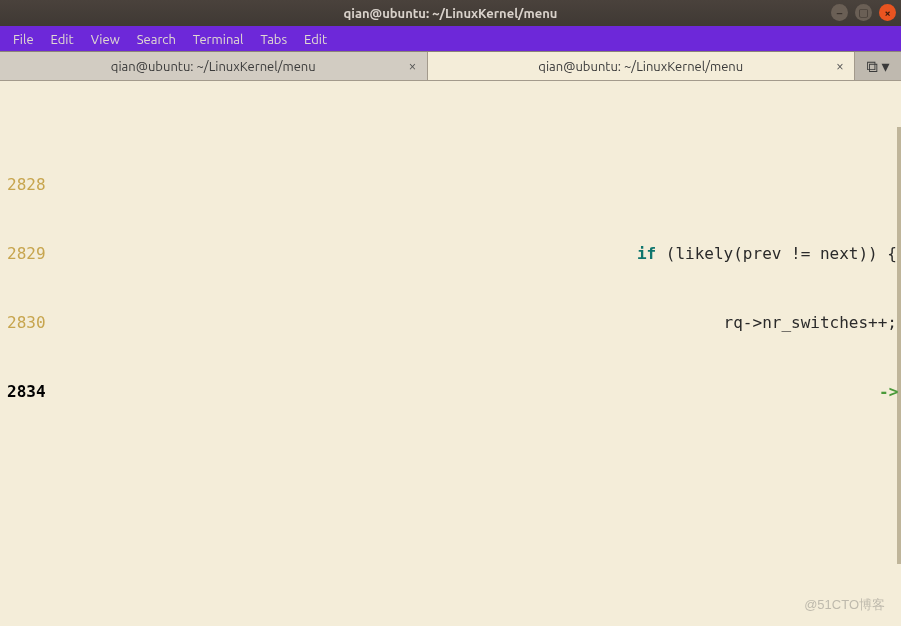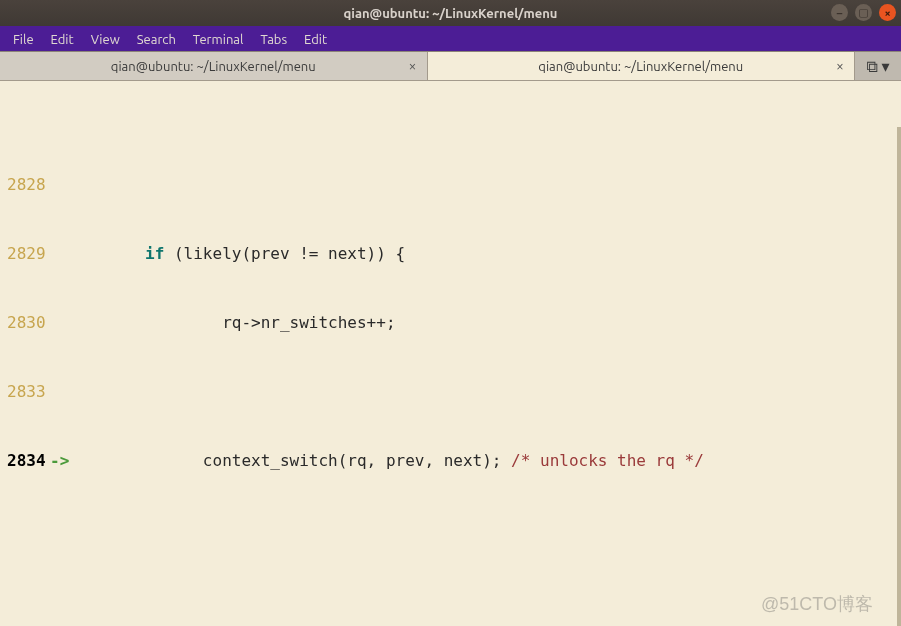--- a/index.html
+++ b/index.html
@@ -27,21 +27,21 @@
   }
   .winbtn {
     width: 17px; height: 17px; border-radius: 50%;
     display:flex; align-items:center; justify-content:center;
     font-size: 11px; color: #3a322c;
     background: #6a5f55;
   }
   .winbtn.close { background: #e95420; color: #3a1a0c; }
   .menubar {
     height: 25px;
-    background: #4c1d95;
+    background: #6d28d9;
     color: #e0d9d1;
     padding: 0 6px;
     display: flex; align-items: center; gap: 3px;
     font-size: 13px;
   }
   .menubar span { padding: 0 7px; }
   .tabstrip {
     height: 30px;
     background: #d2ccc2;
     display: flex; align-items: stretch;
@@ -76,36 +76,36 @@
     font-family: "DejaVu Sans Mono","Ubuntu Mono",monospace;
     font-size: 16px;
     line-height: 23px;
     white-space: pre;
     position: relative;
     letter-spacing: 0;
   }
   .codewrap {
     border-right: 4px solid #bfb59a;
   }
-  .row { display: flex; }
+  .row { display: flex; justify-content: space-between; }
   .ln {
     width: 50px;
     padding-left: 7px;
     color: #c7a54e;
   }
   .ln.cur { color: #000000; font-weight: bold; }
   .arrow { color: #4a9a3a; font-weight: bold; width: 18px; }
   .gap { width: 18px; }
   .code { color: #2a2a2a; }
   .watermark {
     position: absolute;
-    right: 28px; bottom: 10px;
+    right: 16px; bottom: 10px;
     color: rgba(90,90,90,0.35);
     font-family: sans-serif;
-    font-size: 18px;
+    font-size: 13px;
     margin-top: 16px;
   }
   
   .kw { color: #0f766e; font-weight: bold; }
   .cm { color: #9a3a3a; }
 </style>
 </head>
 <body>
 
 <div class="titlebar">
@@ -139,22 +139,21 @@
   <div class="extra">
     <span>⧉ ▾</span>
   </div>
 </div>
 
 <div class="terminal">
   <div class="codewrap">
     <div class="row"><span class="ln">2828</span><span class="gap"></span><span class="code"></span></div>
     <div class="row"><span class="ln">2829</span><span class="gap"></span><span class="code"><span>        </span><span class="kw">if</span><span> (likely(prev != next)) {</span></span></div>
     <div class="row"><span class="ln">2830</span><span class="gap"></span><span class="code">                rq-&gt;nr_switches++;</span></div>
-    <div class="row"><span class="ln">2833</span><span class="gap"></span><span class="code"></span></div>
-    <div class="row"><span class="ln cur">2834</span><span class="arrow">-&gt;</span><span class="code"><span>              context_switch(rq, prev, next); </span><span class="cm">/* unlocks the rq */</span></span></div>
+    <div class="row"><span class="ln cur">2834</span><span class="arrow">-&gt;</span></div>
     
     
     
     
     
   </div>
   
   
   <div class="watermark">@51CTO博客</div>
 </div>

